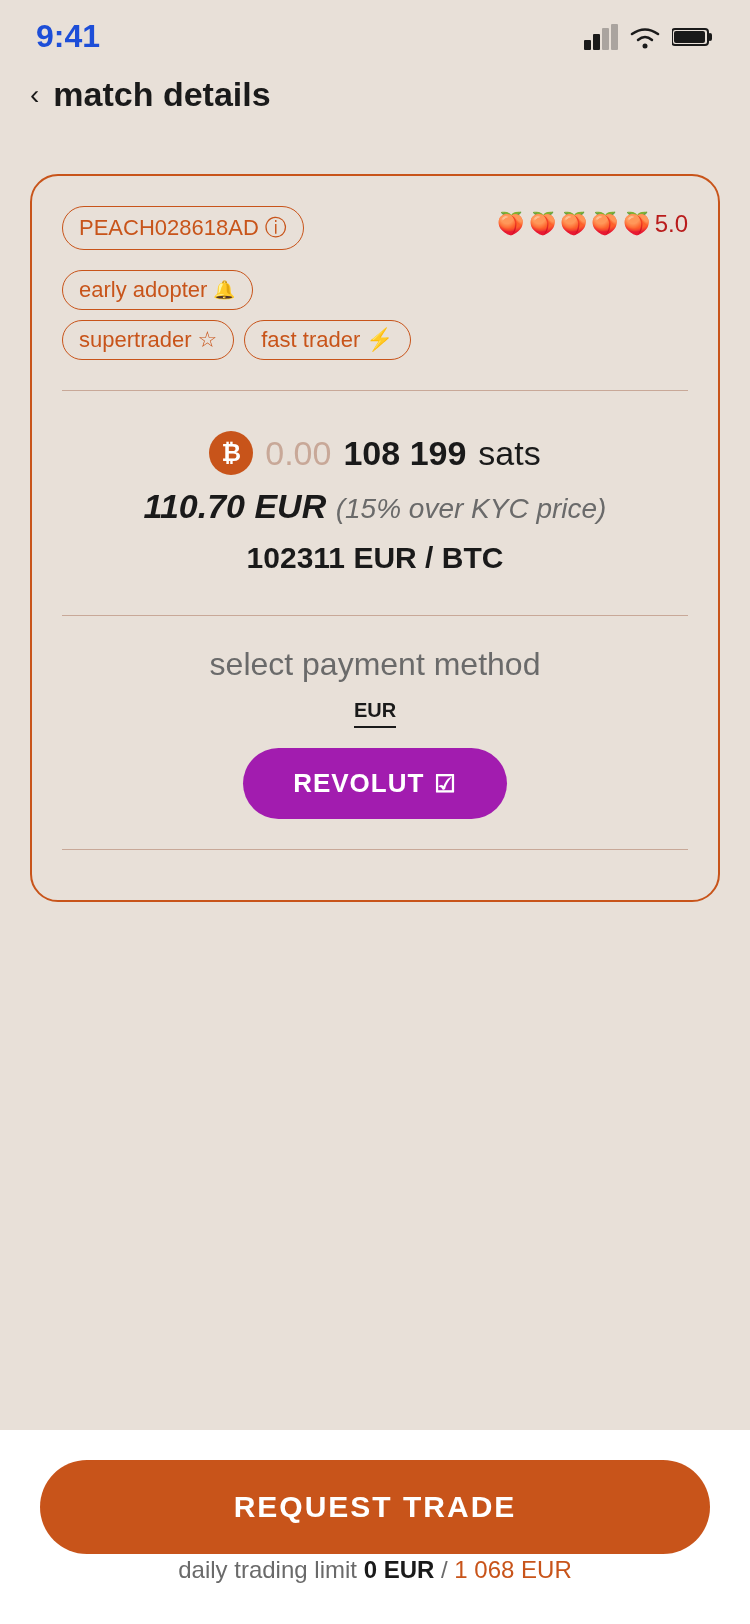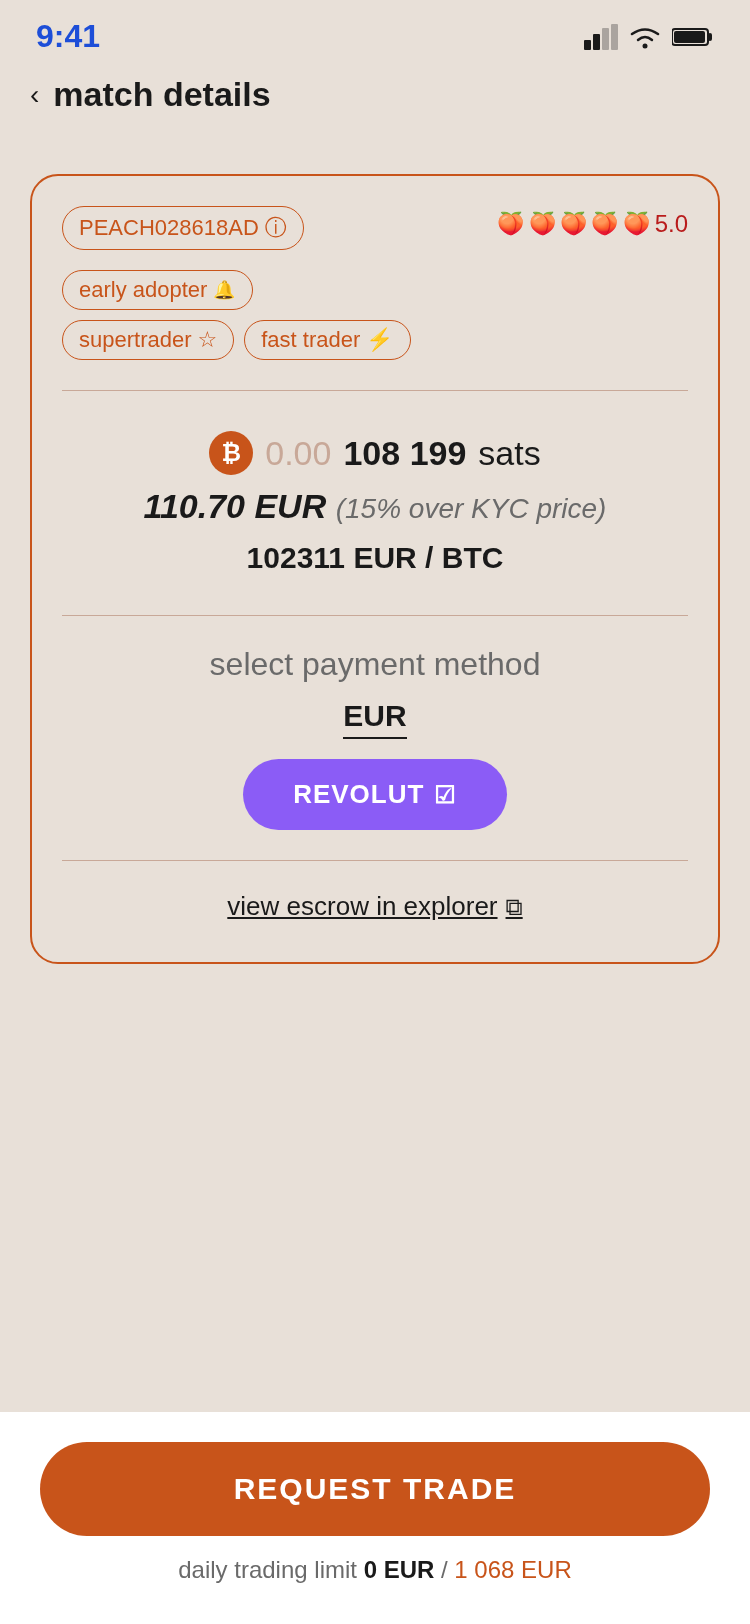--- a/index.html
+++ b/index.html
@@ -163,30 +163,30 @@
     .payment-section {
       text-align: center;
       padding: 10px 0;
     }
     .payment-label {
       font-size: 32px;
       color: #6a6a6a;
       margin-bottom: 16px;
     }
     .currency-underline {
-      font-size: 30px;
+      font-size: 20px;
       font-weight: 600;
       color: #1a1a1a;
       border-bottom: 2.5px solid #1a1a1a;
       display: inline-block;
       padding-bottom: 4px;
       margin-bottom: 20px;
     }
     .revolut-btn {
-      background: #8b5cf6;
+      background: #a21caf;
       color: white;
       border: none;
       border-radius: 50px;
       padding: 20px 50px;
       font-size: 26px;
       font-weight: 700;
       letter-spacing: 1px;
       display: inline-flex;
       align-items: center;
       gap: 10px;
@@ -218,21 +218,21 @@
     .bottom-section {
       position: fixed;
       bottom: 0;
       left: 0;
       width: 750px;
       background: white;
       padding: 30px 40px 40px 40px;
       display: flex;
       flex-direction: column;
       align-items: center;
-      gap: 20px;
+      gap: 2px;
       border-top: 1px solid #e8e0d8;
     }
     .request-btn {
       background: #c8541a;
       color: white;
       border: none;
       border-radius: 60px;
       padding: 30px 0;
       width: 100%;
       font-size: 30px;
@@ -347,26 +347,20 @@
     <div class="currency-underline">EUR</div>
     <br>
     <button class="revolut-btn">
       <span>REVOLUT</span>
       <span class="revolut-check">☑</span>
     </button>
   </div>
 
   <div class="divider"></div>
 
-  <div class="escrow-section">
-    <span class="escrow-link">
-      <span>view escrow in explorer</span>
-      <span class="external-icon">⧉</span>
-    </span>
-  </div>
 
 </div>
 
 <div class="bottom-section">
   <button class="request-btn">REQUEST TRADE</button>
   <div class="daily-limit">
     <span>daily trading limit</span>
     <span> </span>
     <span class="daily-limit-zero">0 EUR</span>
     <span> / </span>

